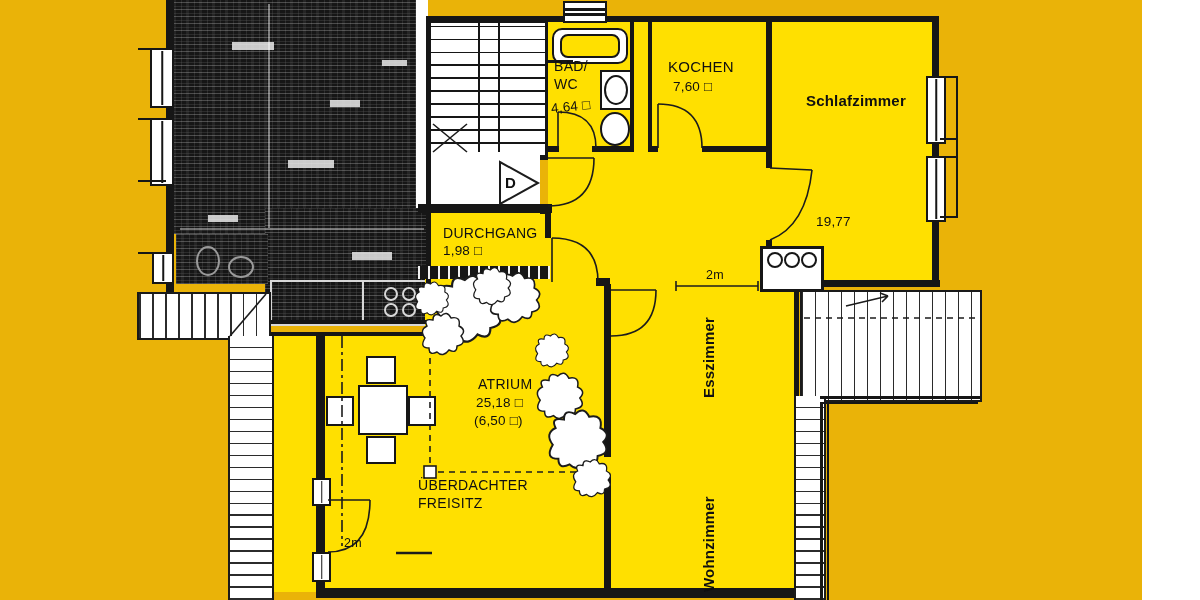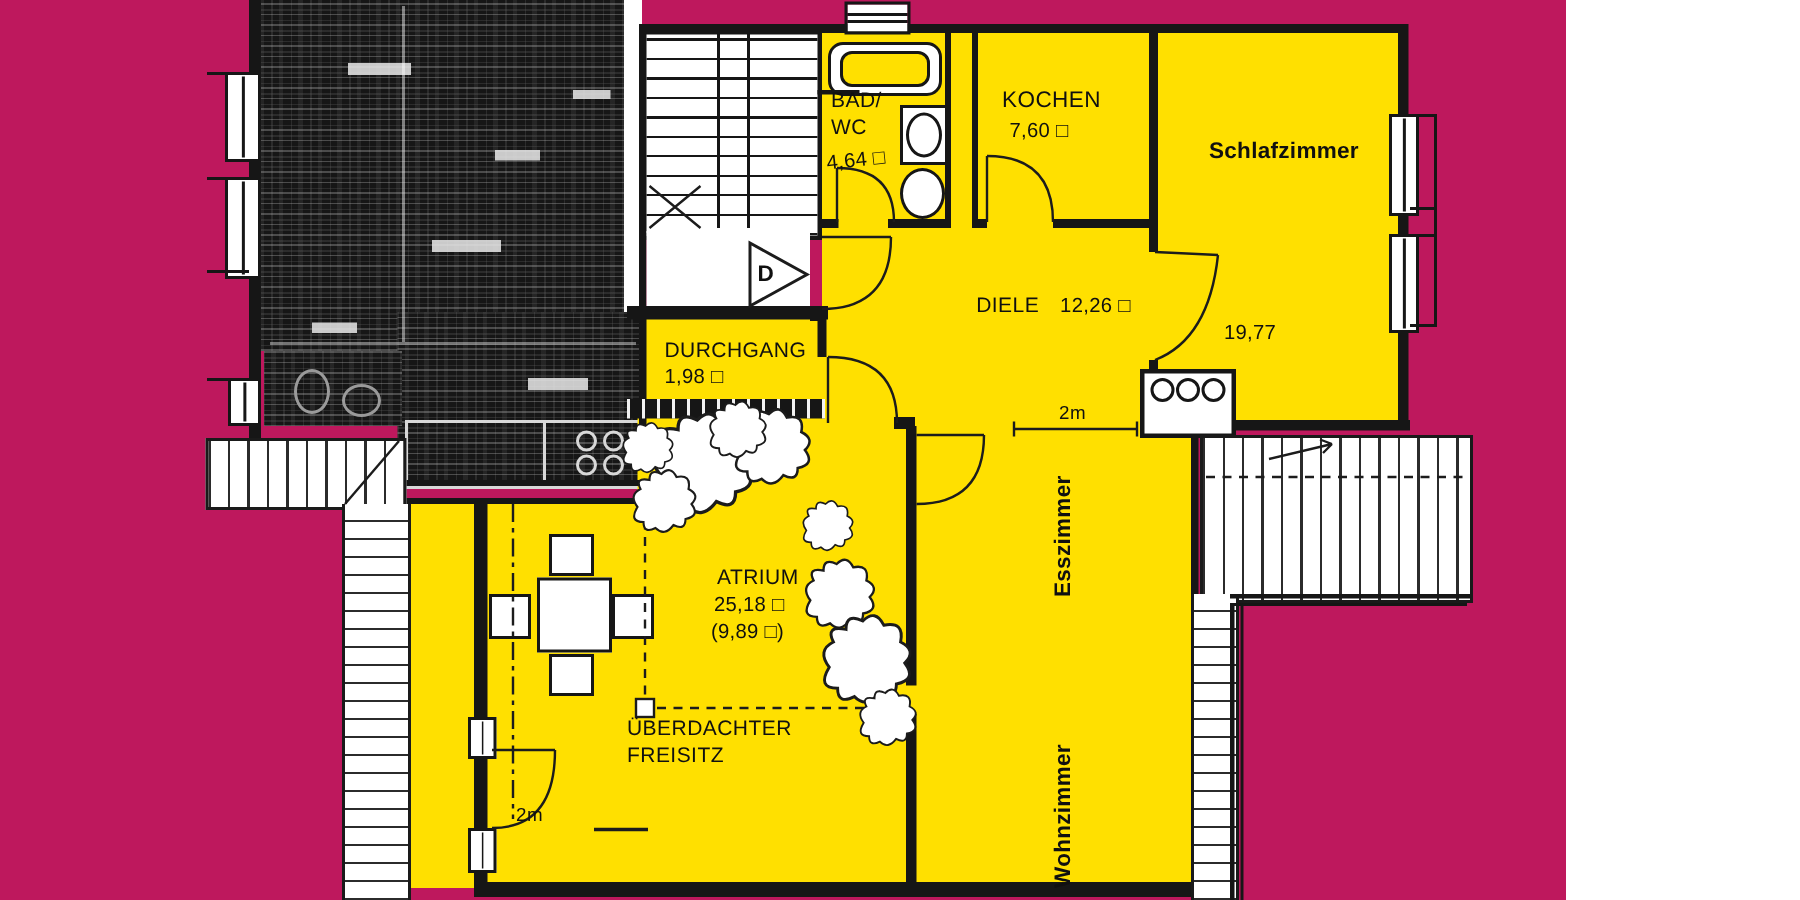--- a/index.html
+++ b/index.html
@@ -1,16 +1,16 @@
 <!DOCTYPE html>
 <html><head>
 <meta charset="utf-8">
 <style>
   html,body{margin:0;padding:0;background:#ffffff;}
-  #plan{position:relative;width:1044px;height:600px;background:#be185d;overflow:hidden;
+  #plan{position:relative;width:1142px;height:600px;background:#eab308;overflow:hidden;
         font-family:"Liberation Sans",sans-serif;}
   .abs{position:absolute;}
   .yellow{position:absolute;background:#ffe000;}
   .wall{position:absolute;background:#161616;}
   .white{position:absolute;background:#ffffff;}
   .dark{position:absolute;background-color:#161616;
     background-image:
       repeating-linear-gradient(0deg, rgba(200,200,200,.30) 0 1px, transparent 1px 3px, rgba(100,100,100,.28) 3px 4px, transparent 4px 7px),
       repeating-linear-gradient(90deg, rgba(235,235,235,.10) 0 1px, transparent 1px 5px, rgba(130,130,130,.14) 5px 8px, transparent 8px 13px);}
   .spot{position:absolute;background:rgba(228,228,228,.88);}
@@ -226,30 +226,27 @@
   <div class="lbl" style="left:554px;top:58px">BAD/</div>
   <div class="lbl" style="left:554px;top:76px">WC</div>
   <div class="lbl num" style="left:551px;top:99px;transform:rotate(-6deg)">4,64 □</div>
 
   <div class="lbl" style="left:668px;top:58px;font-size:15px">KOCHEN</div>
   <div class="lbl num" style="left:673px;top:79px">7,60 □</div>
 
   <div class="lbl bold" style="left:806px;top:92px">Schlafzimmer</div>
   <div class="lbl num" style="left:816px;top:214px">19,77</div>
 
-  <div class="lbl" style="left:634px;top:179px">
-    <span>DIELE</span><span style="display:inline-block;width:14px"></span><span class="num">12,26 □</span>
-  </div>
 
   <div class="lbl" style="left:443px;top:225px">DURCHGANG</div>
   <div class="lbl num" style="left:443px;top:243px">1,98 □</div>
 
   <div class="lbl" style="left:478px;top:376px">ATRIUM</div>
   <div class="lbl num" style="left:476px;top:395px">25,18 □</div>
-  <div class="lbl num" style="left:474px;top:413px">(9,89 □)</div>
+  <div class="lbl num" style="left:474px;top:413px">(6,50 □)</div>
 
   <div class="lbl" style="left:418px;top:477px">ÜBERDACHTER</div>
   <div class="lbl" style="left:418px;top:495px">FREISITZ</div>
 
   <div class="lbl bold vert" style="left:700px;top:398px">Esszimmer</div>
   <div class="lbl bold vert" style="left:700px;top:592px">Wohnzimmer</div>
 
   <div class="lbl" style="left:505px;top:174px;font-weight:600;font-size:15px">D</div>
   <div class="lbl" style="left:706px;top:268px;font-size:12.5px">2m</div>
   <div class="lbl" style="left:344px;top:536px;font-size:12.5px">2m</div>

